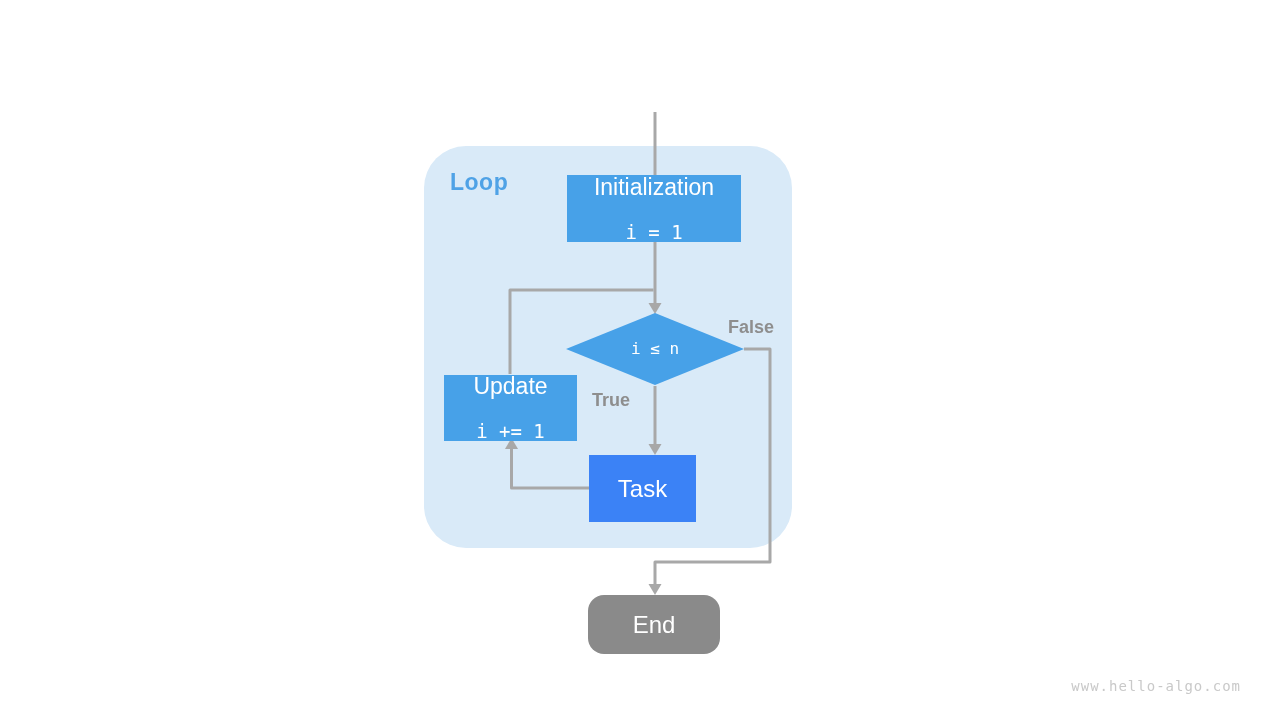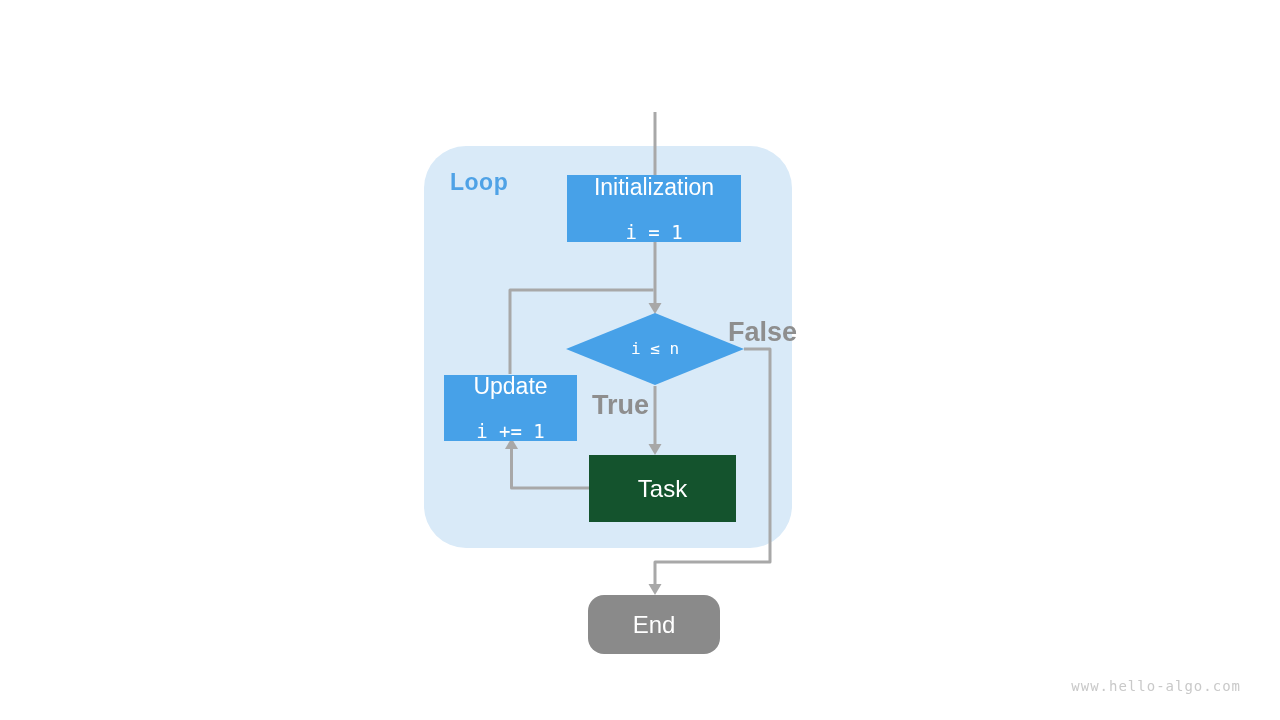--- a/index.html
+++ b/index.html
@@ -73,32 +73,32 @@
     height: 59px;
   }
   .node-begin { left: 588px; top: 53px; }
   .node-end   { left: 588px; top: 595px; }
   .process-blue { background: #47a1e8; }
   .node-init   { left: 567px; top: 175px; width: 174px; height: 67px; }
   .node-init .label { font-size: 23px; }
   .node-update { left: 444px; top: 375px; width: 133px; height: 66px; }
   .node-update .label { font-size: 23px; }
   .node-task {
-    left: 589px; top: 455px; width: 147px; height: 67px;
-    background: #14532d;
+    left: 589px; top: 455px; width: 107px; height: 67px;
+    background: #3b82f6;
   }
   .node-condition {
     left: 566px; top: 313px; width: 178px; height: 72px;
     background: #47a1e8;
     clip-path: polygon(50% 0, 100% 50%, 50% 100%, 0 50%);
   }
   .node-condition .code { font-size: 16px; margin-top: 0; }
   .edge-label {
     position: absolute;
-    font-size: 27px;
+    font-size: 18px;
     font-weight: bold;
     color: #8e8e8e;
   }
   .label-false { left: 728px; top: 317px; }
   .label-true  { left: 592px; top: 390px; }
   .watermark {
     position: absolute;
     right: 39px;
     top: 678px;
     font-family: "DejaVu Sans Mono", "Liberation Mono", monospace;

